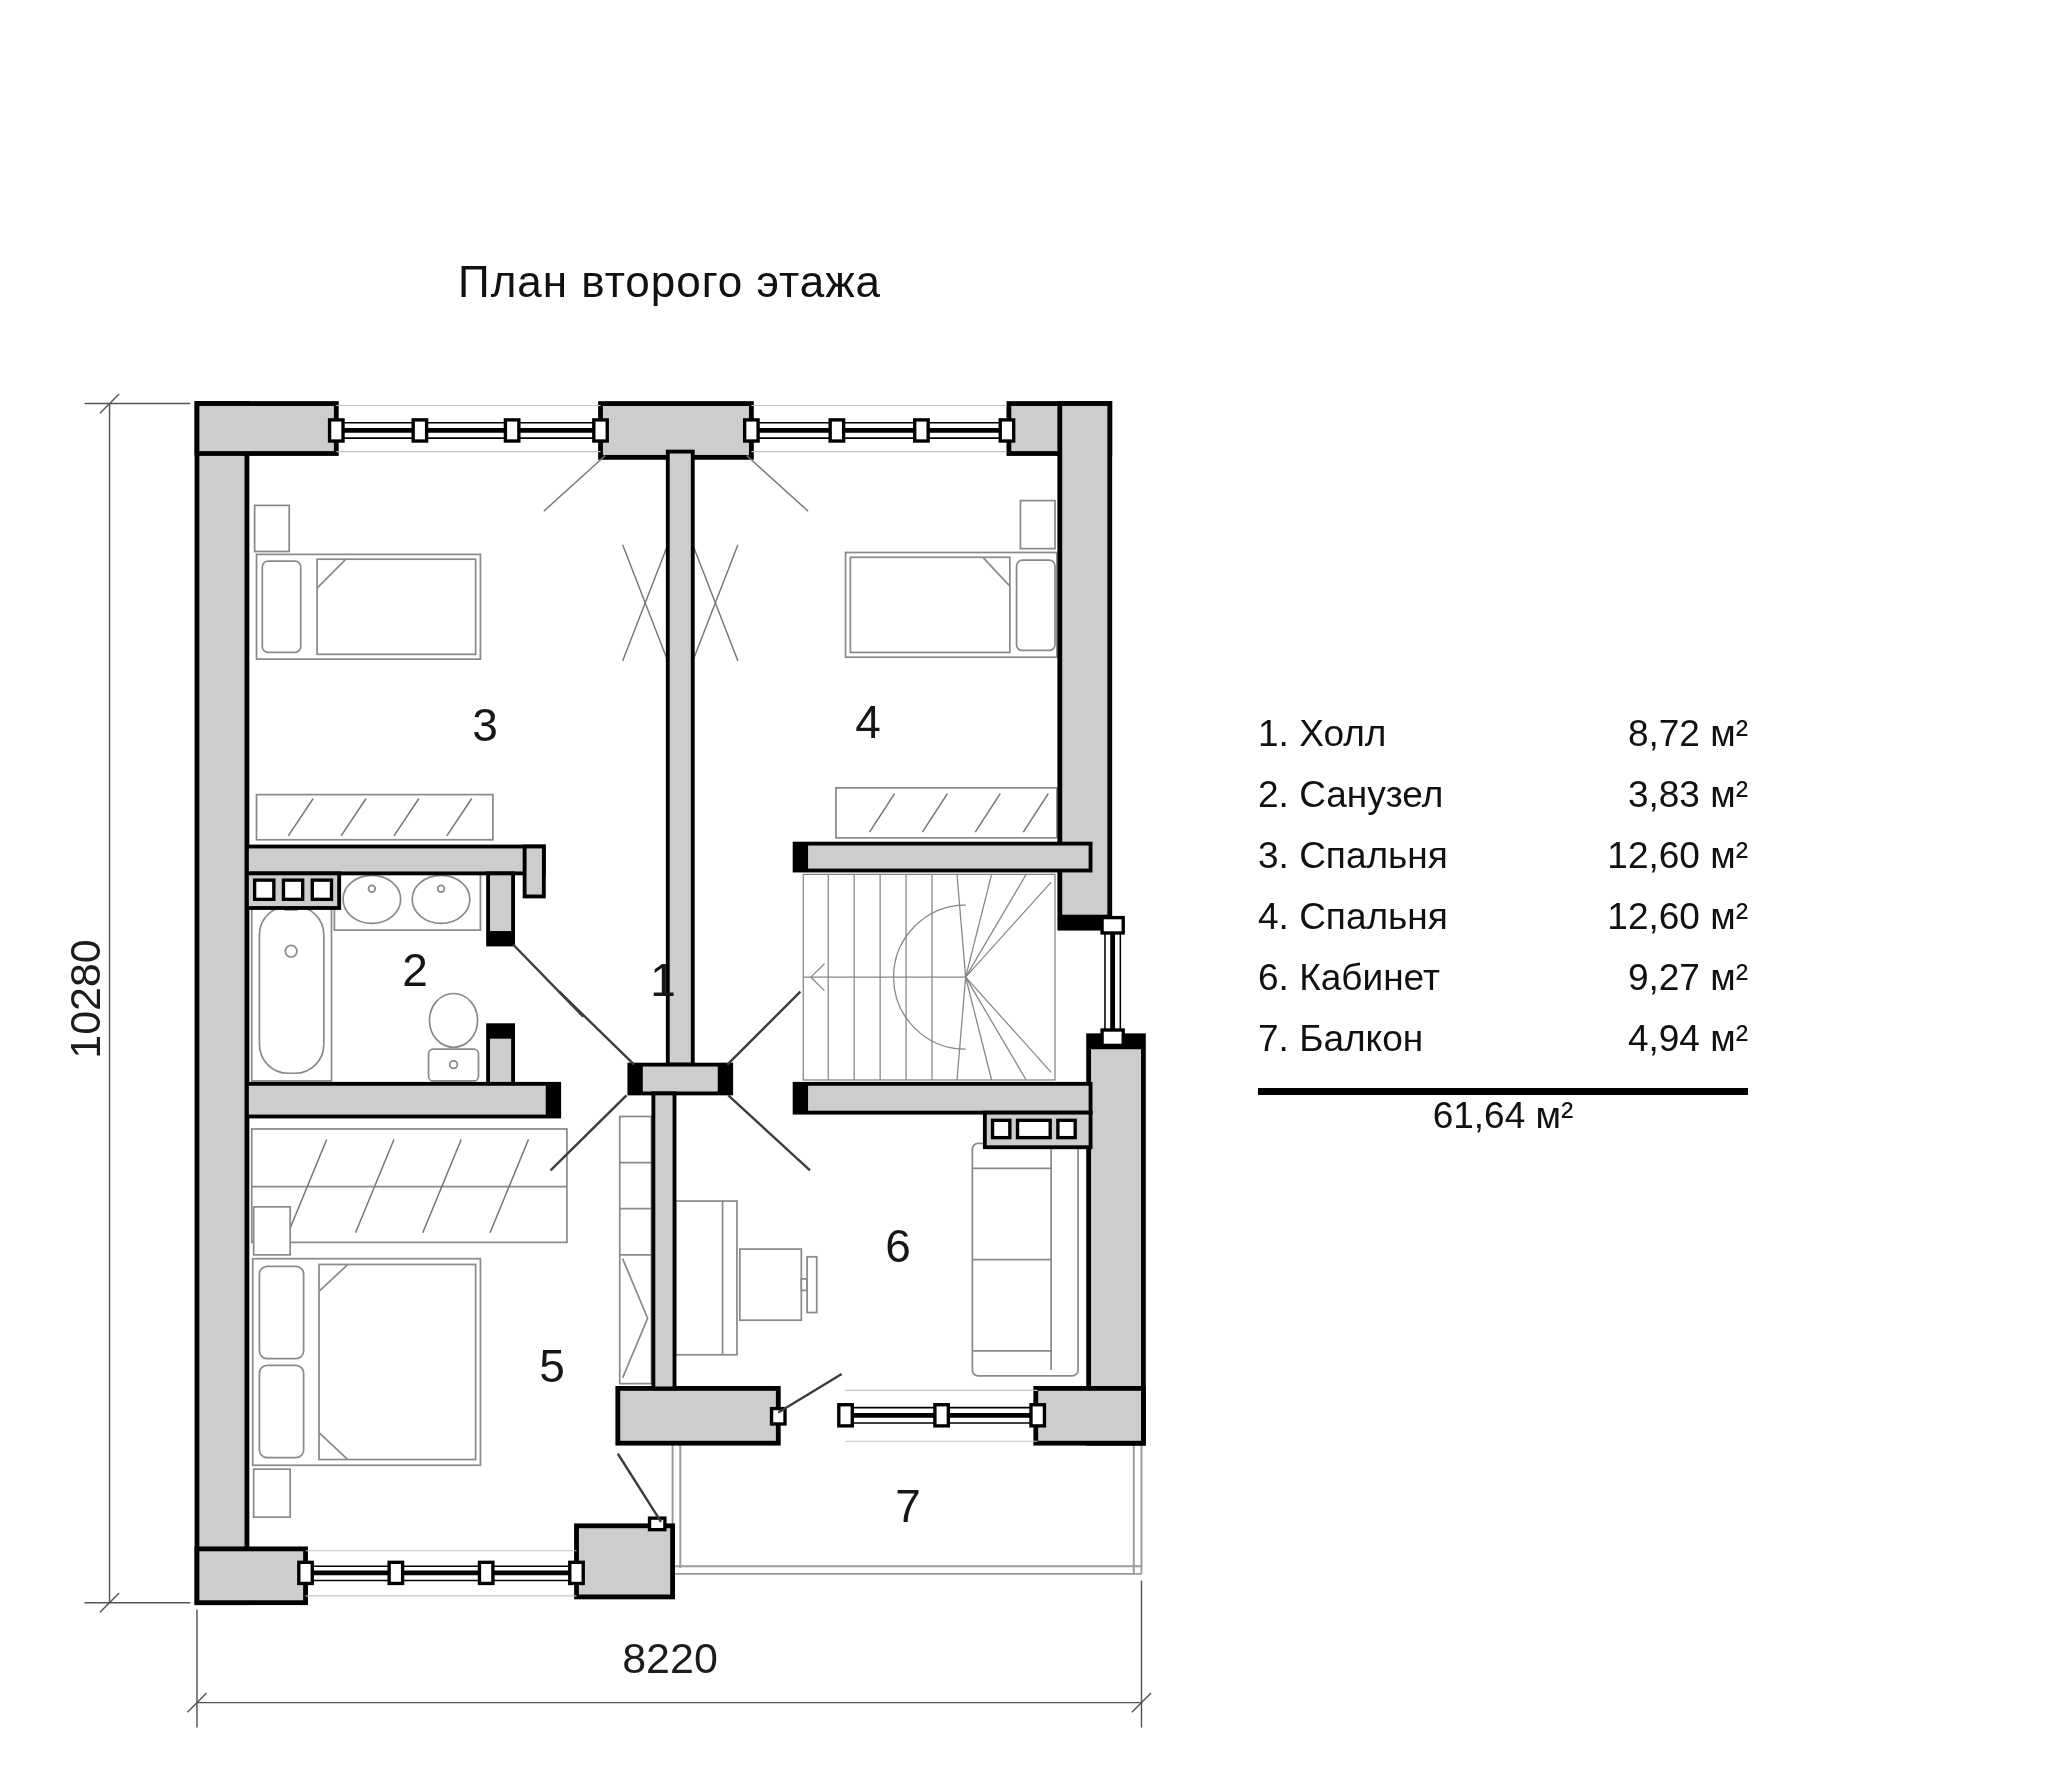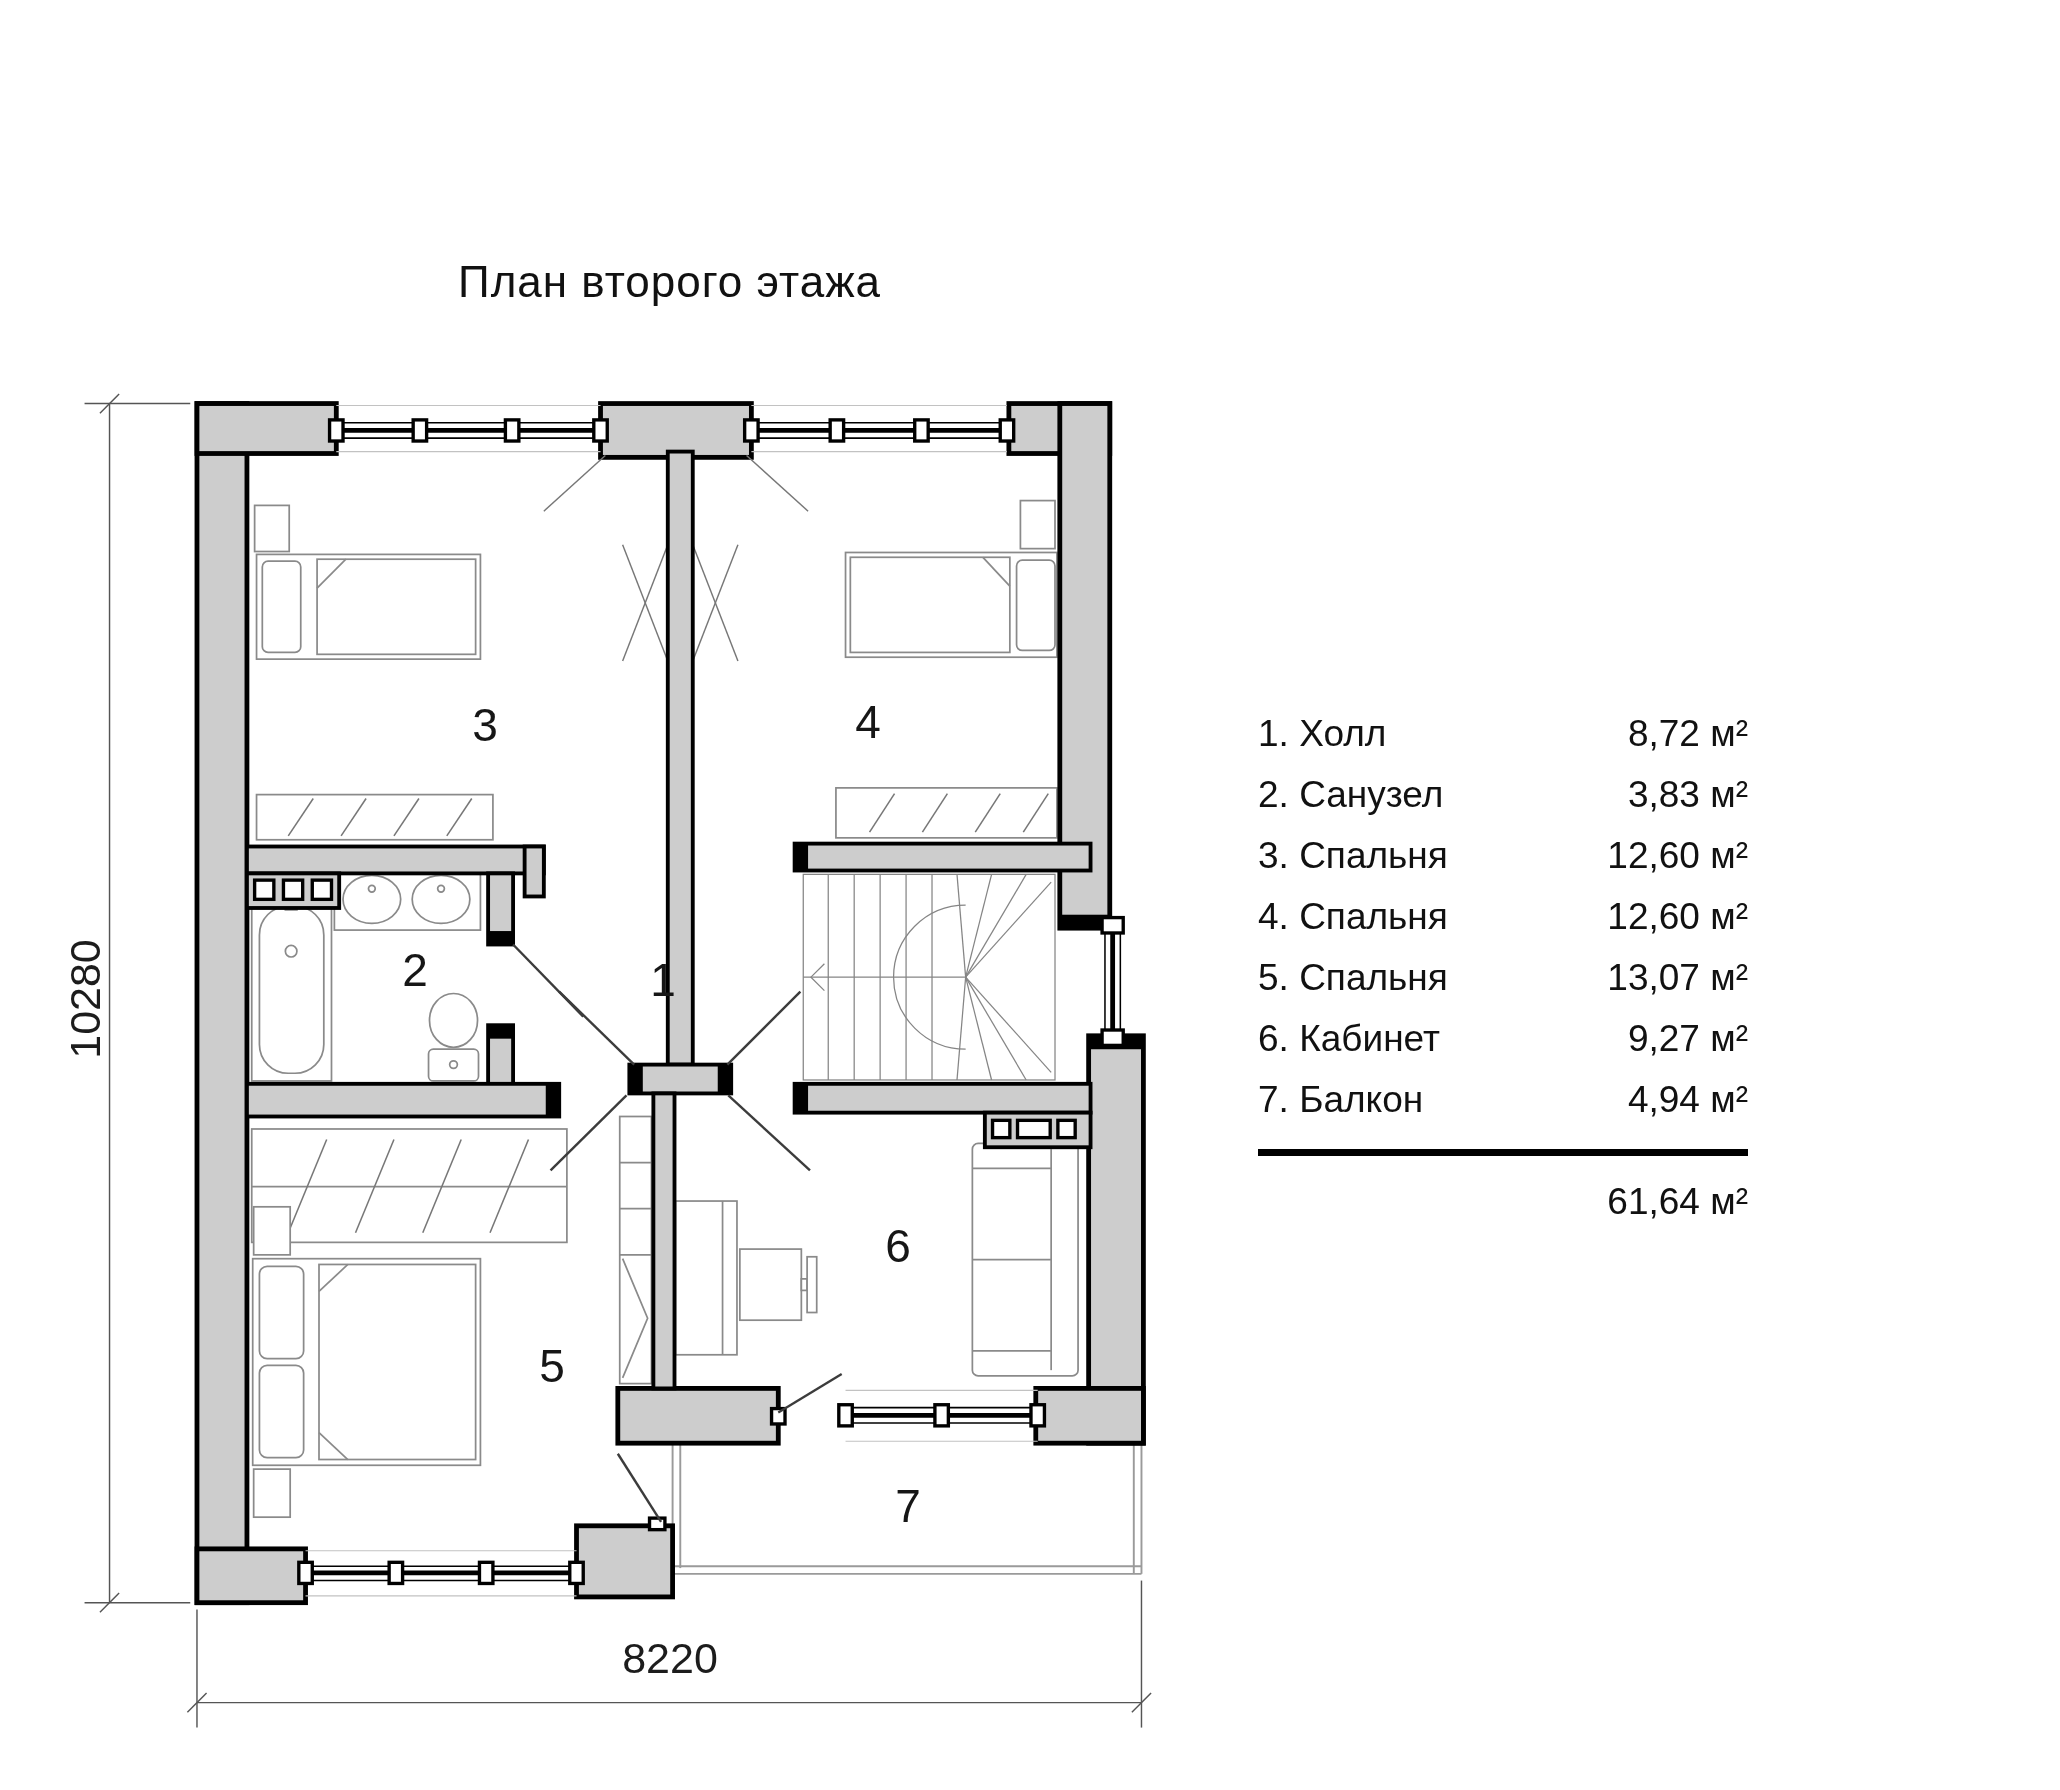--- a/index.html
+++ b/index.html
@@ -27,21 +27,21 @@
   
   .page-title{position:absolute;left:458px;top:257px;font-size:44px;letter-spacing:1px;white-space:nowrap;}
   .room-num{position:absolute;transform:translate(-50%,-50%);font-size:46px;color:#161616;}
   .dim-label{position:absolute;transform:translate(-50%,-50%);font-size:43px;color:#1c1c1c;white-space:nowrap;}
   .dim-label.vert{transform:translate(-50%,-50%) rotate(-90deg);}
 
   
   .legend{position:absolute;left:1258px;top:703px;width:490px;}
   .lg-row{display:flex;justify-content:space-between;align-items:center;height:61px;font-size:37px;white-space:nowrap;}
   .lg-divider{margin-top:19px;height:6.7px;background:#000;}
-  .lg-total{margin-top:25px;text-align:right;font-size:37px;}
+  .lg-total{text-align:center;font-size:37px;}
 </style>
 </head>
 <body>
 
 <div id="stage">
 
   <svg width="2061" height="1791" viewBox="0 0 2145 1864">
     <defs>
       <pattern id="wv" width="9" height="400" patternUnits="userSpaceOnUse">
         <line x1="4" y1="0" x2="4" y2="400" stroke="#8d8d8d" stroke-width="1.2"></line>
@@ -312,24 +312,20 @@
     </div>
     <div class="lg-row">
       <span>3. Спальня</span>
       <span>12,60 м²</span>
     </div>
     <div class="lg-row">
       <span>4. Спальня</span>
       <span>12,60 м²</span>
     </div>
     <div class="lg-row">
-      <span>5. Спальня</span>
-      <span>13,07 м²</span>
-    </div>
-    <div class="lg-row">
       <span>6. Кабинет</span>
       <span>9,27 м²</span>
     </div>
     <div class="lg-row">
       <span>7. Балкон</span>
       <span>4,94 м²</span>
     </div>
     <div class="lg-divider"></div>
     <div class="lg-total">61,64 м²</div>
   </div>

